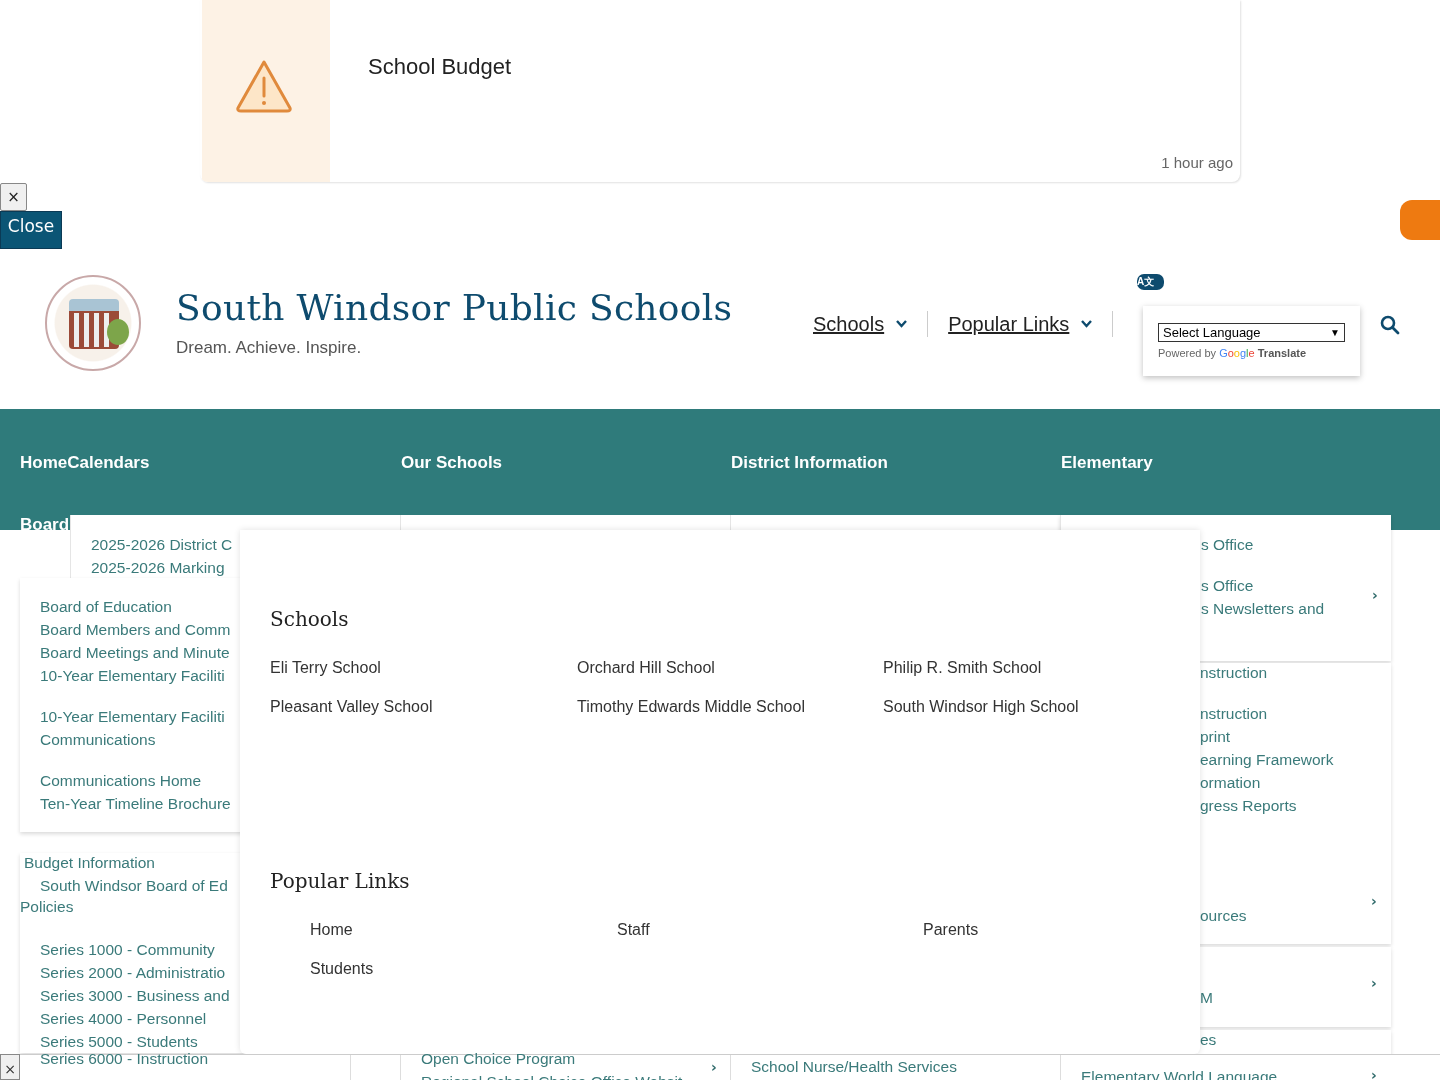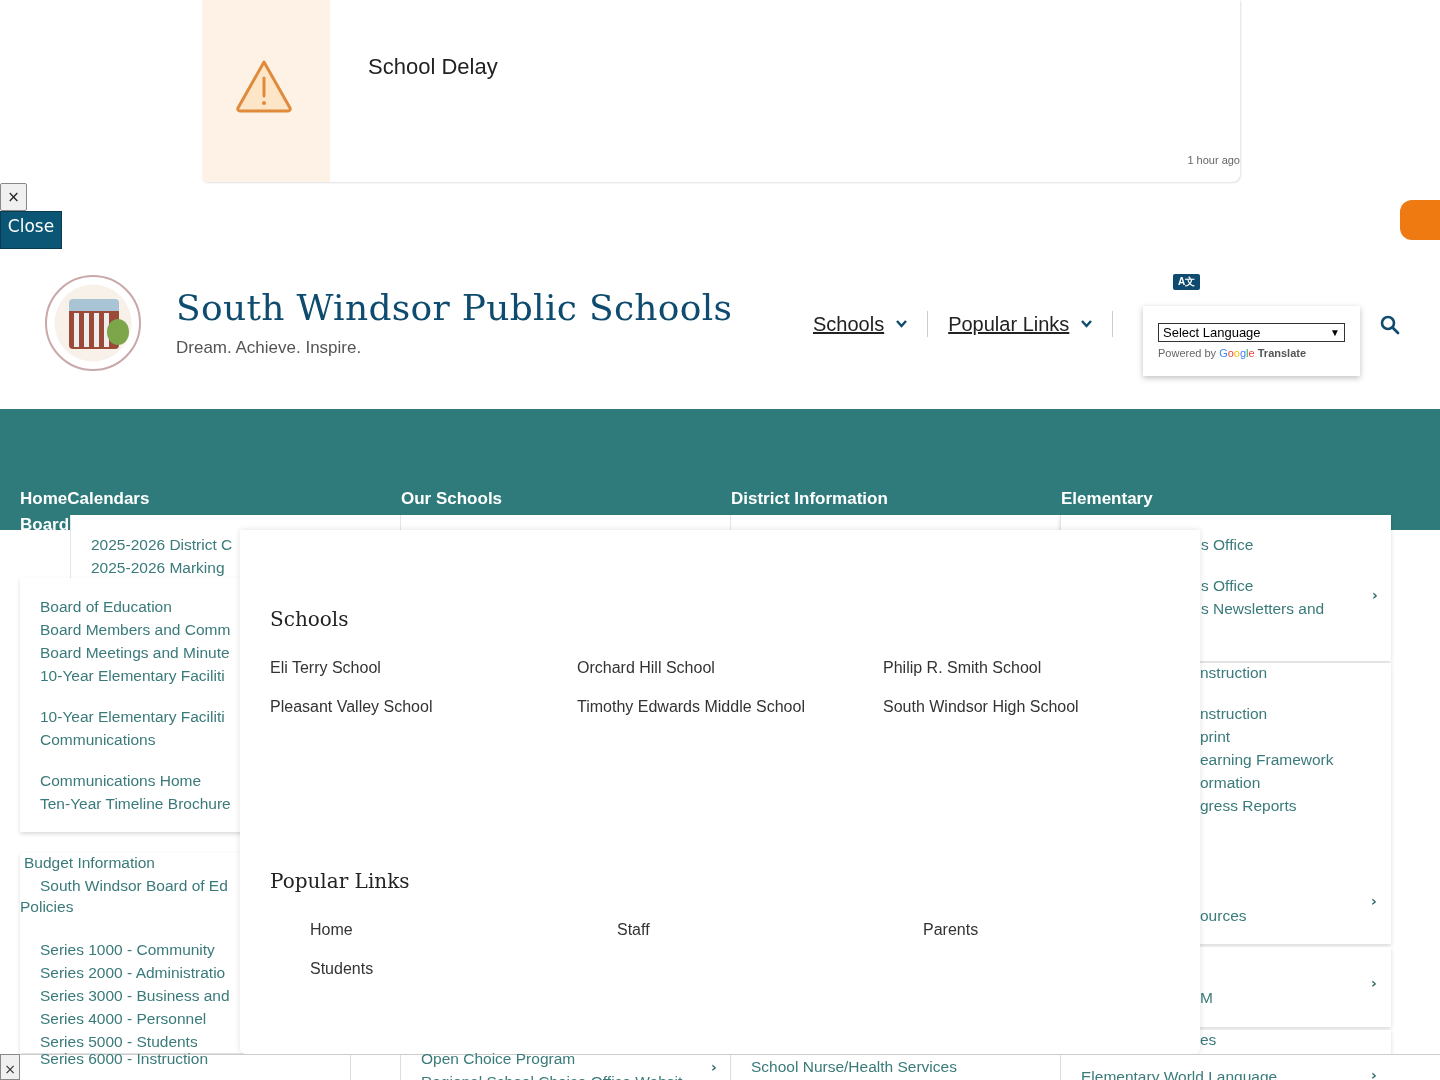--- a/index.html
+++ b/index.html
@@ -6,21 +6,21 @@
     html, body { width: 1440px; height: 1080px; overflow: hidden; background: #ffffff; }
     body { position: relative; font-family: "DejaVu Sans", sans-serif; color: #333; }
 
     
     .alert { position: absolute; left: 200px; top: 0; width: 1040px; height: 182px; background: #fff;
       border-radius: 0 0 8px 8px; box-shadow: 1px 1px 2px rgba(0,0,0,0.12); overflow: hidden; }
     .alert-icon-box { position: absolute; left: 2px; top: 0; width: 128px; height: 182px; background: #fdf2e5; }
     .alert-icon-box svg { position: absolute; left: 32px; top: 58px; }
     .alert-title { position: absolute; left: 168px; top: 54px; font-size: 22px; color: #222; font-family: "Liberation Sans", sans-serif; }
     .alert-body { position: absolute; left: 168px; top: 101px; font-size: 15px; color: #555; font-family: "Liberation Sans", sans-serif; }
-    .alert-time { position: absolute; right: 0; top: 154px; font-size: 11px; color: #666; font-family: "Liberation Sans", sans-serif; }
+    .alert-time { position: absolute; right: 7px; top: 154px; font-size: 15px; color: #666; font-family: "Liberation Sans", sans-serif; }
 
     .x-btn { position: absolute; left: 0; top: 183px; width: 27px; height: 28px; border: 1px solid #888; background: #f0f0f0;
       font-size: 15px; text-align: center; line-height: 26px; color: #222; border-radius: 2px; }
     .close-btn { position: absolute; left: 0; top: 211px; width: 62px; height: 38px; background: #0b5575; color: #fff;
       font-size: 17px; line-height: 29px; text-align: center; border: 1px solid #0b3a55; }
     .orange-tab { position: absolute; left: 1400px; top: 200px; width: 60px; height: 40px; background: #ee7a11; border-radius: 12px 0 0 12px; }
 
     
     .logo { position: absolute; left: 45px; top: 275px; width: 96px; height: 96px; border-radius: 50%;
       border: 2px solid #c8a8a8; background: radial-gradient(circle at 50% 50%, #f7f1ea 0 58%, #fff 60%); overflow: hidden; }
@@ -28,34 +28,34 @@
     .logo .cols { position: absolute; left: 27px; top: 36px; width: 40px; height: 34px; background: repeating-linear-gradient(90deg, #eee 0 5px, transparent 5px 10px); }
     .logo .tree { position: absolute; left: 60px; top: 42px; width: 22px; height: 26px; background: #7da54a; border-radius: 50%; }
     .site-title { position: absolute; left: 176px; top: 287px; font-family: "DejaVu Serif", serif; font-size: 36px; color: #0e4b6e; letter-spacing: 0.3px; font-weight: normal; }
     .tagline { position: absolute; left: 176px; top: 338px; font-size: 17px; color: #555; font-family: "Liberation Sans", sans-serif; }
 
     .top-nav { position: absolute; left: 813px; top: 311px; display: flex; align-items: center; }
     .top-nav-item { display: flex; align-items: center; font-size: 20px; color: #222; text-decoration: underline; font-family: "Liberation Sans", sans-serif; }
     .top-nav-item .chev { margin-left: 12px; color: #0e4b6e; font-size: 12px; text-decoration: none; font-weight: bold; }
     .top-nav-sep { width: 1px; height: 26px; background: #ccc; margin: 0 20px; }
 
-    .translate-icon { position: absolute; left: 1173px; top: 274px; width: 27px; height: 16px; background: #0e4b6e; border-radius: 2px;
-      color: #fff; font-size: 10px; font-weight: bold; line-height: 16px; text-align: center; font-family: "Liberation Sans", sans-serif; }
+    .translate-icon { position: absolute; left: 1137px; top: 274px; width: 27px; height: 16px; background: #0e4b6e; border-radius: 7px;
+      color: #fff; font-size: 10px; font-weight: bold; line-height: 16px; text-align: left; font-family: "Liberation Sans", sans-serif; }
     .translate-box { position: absolute; left: 1143px; top: 306px; width: 217px; height: 70px; background: #fff; box-shadow: 0 2px 6px rgba(0,0,0,0.25); }
     .lang-select { position: absolute; left: 15px; top: 17px; width: 187px; height: 19px; border: 1px solid #333; font-size: 13px;
       font-family: "Liberation Sans", sans-serif; color: #000; background: #fff; padding-left: 4px; line-height: 17px; }
     .lang-select .dd { position: absolute; right: 4px; top: 0; font-size: 10px; }
     .powered { position: absolute; left: 15px; top: 41px; font-size: 11px; color: #666; font-family: "Liberation Sans", sans-serif; }
     .powered .g1{color:#4285f4}.powered .g2{color:#ea4335}.powered .g3{color:#fbbc05}.powered .g4{color:#34a853}
     .powered b { color: #555; }
     .search-icon { position: absolute; left: 1380px; top: 315px; }
 
     
     .main-nav { position: absolute; left: 0; top: 409px; width: 1440px; height: 121px; background: #2f7b7b; }
-    .main-nav .item { position: absolute; top: 44px; color: #fff; font-weight: bold; font-size: 17px; font-family: "Liberation Sans", sans-serif; margin-top: 36px; }
+    .main-nav .item { position: absolute; top: 44px; color: #fff; font-weight: bold; font-size: 17px; font-family: "Liberation Sans", sans-serif; }
     .board-peek { position: absolute; left: 20px; top: 515px; color: #fff; font-weight: bold; font-size: 17px; font-family: "Liberation Sans", sans-serif; }
 
     
     .col-panel { position: absolute; background: #fff; border-left: 1px solid #e5e5e5; }
     .dd-link { position: absolute; font-size: 15.5px; color: #3a7a7a; font-family: "Liberation Sans", sans-serif; white-space: nowrap; }
     .shadow-card { position: absolute; background: #fff; box-shadow: 0 2px 4px rgba(0,0,0,0.15); }
     .chev-r { position: absolute; font-size: 14px; color: #2f6a6a; font-weight: bold; }
     .bubble { position: absolute; width: 40px; height: 40px; border-radius: 50%; background: #f4f4f4; }
 
     
@@ -71,21 +71,21 @@
 <body>
 
 <div class="alert">
   <div class="alert-icon-box">
     <svg width="60" height="56" viewBox="0 0 60 56">
       <path d="M30 4 L56 50 Q57 53 53 53 L7 53 Q3 53 4 50 Z" fill="#fde6c8" stroke="#e08a3c" stroke-width="3" stroke-linejoin="round"></path>
       <line x1="30" y1="20" x2="30" y2="38" stroke="#e08a3c" stroke-width="3" stroke-linecap="round"></line>
       <circle cx="30" cy="45" r="2" fill="#e08a3c"></circle>
     </svg>
   </div>
-  <div class="alert-title">School Delay</div>
+  <div class="alert-title">School Budget</div>
   <div class="alert-time">1 hour ago</div>
 </div>
 
 <div class="x-btn">×</div>
 <div class="close-btn">Close</div>
 <div class="orange-tab"></div>
 
 <div class="logo">
   <div class="bldg"></div>
   <div class="cols"></div>

